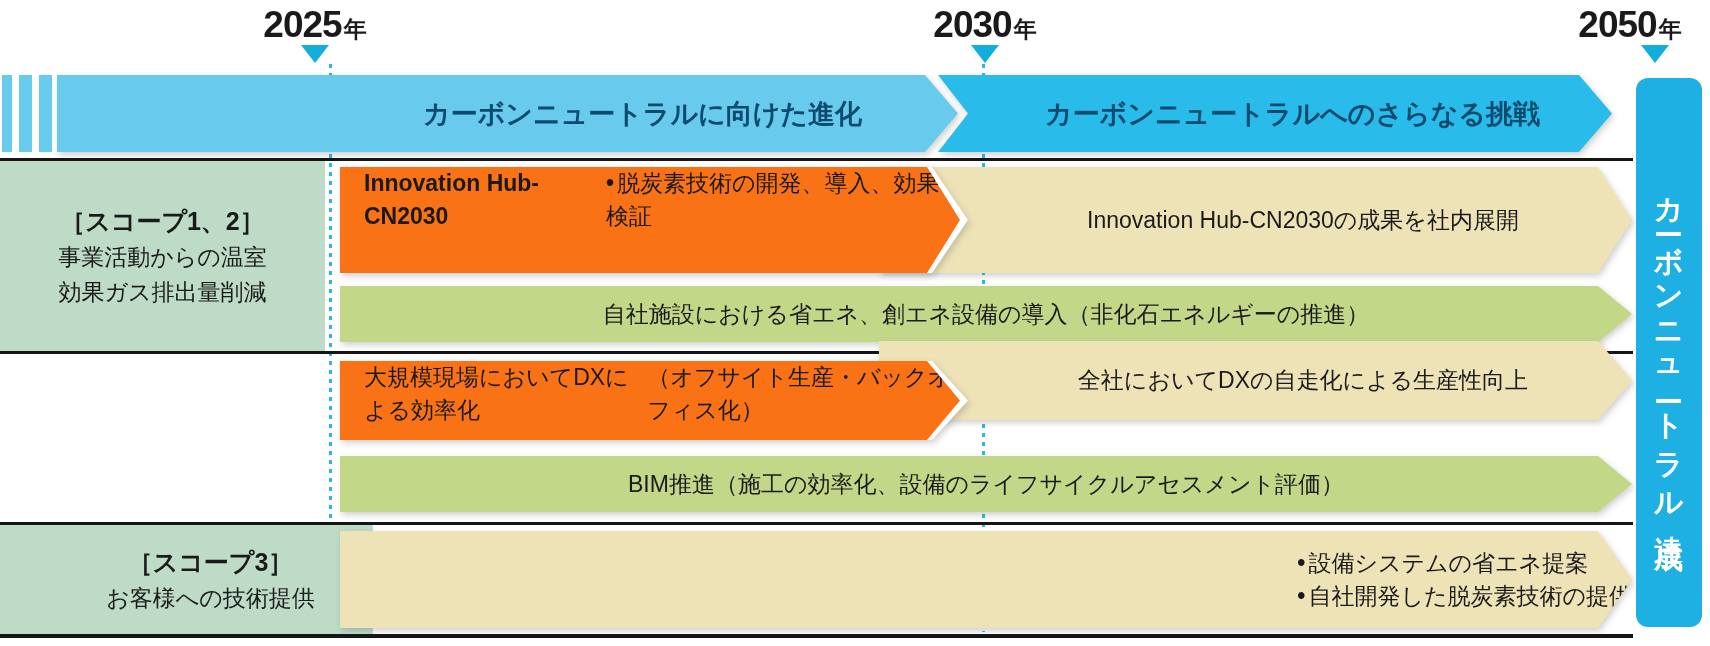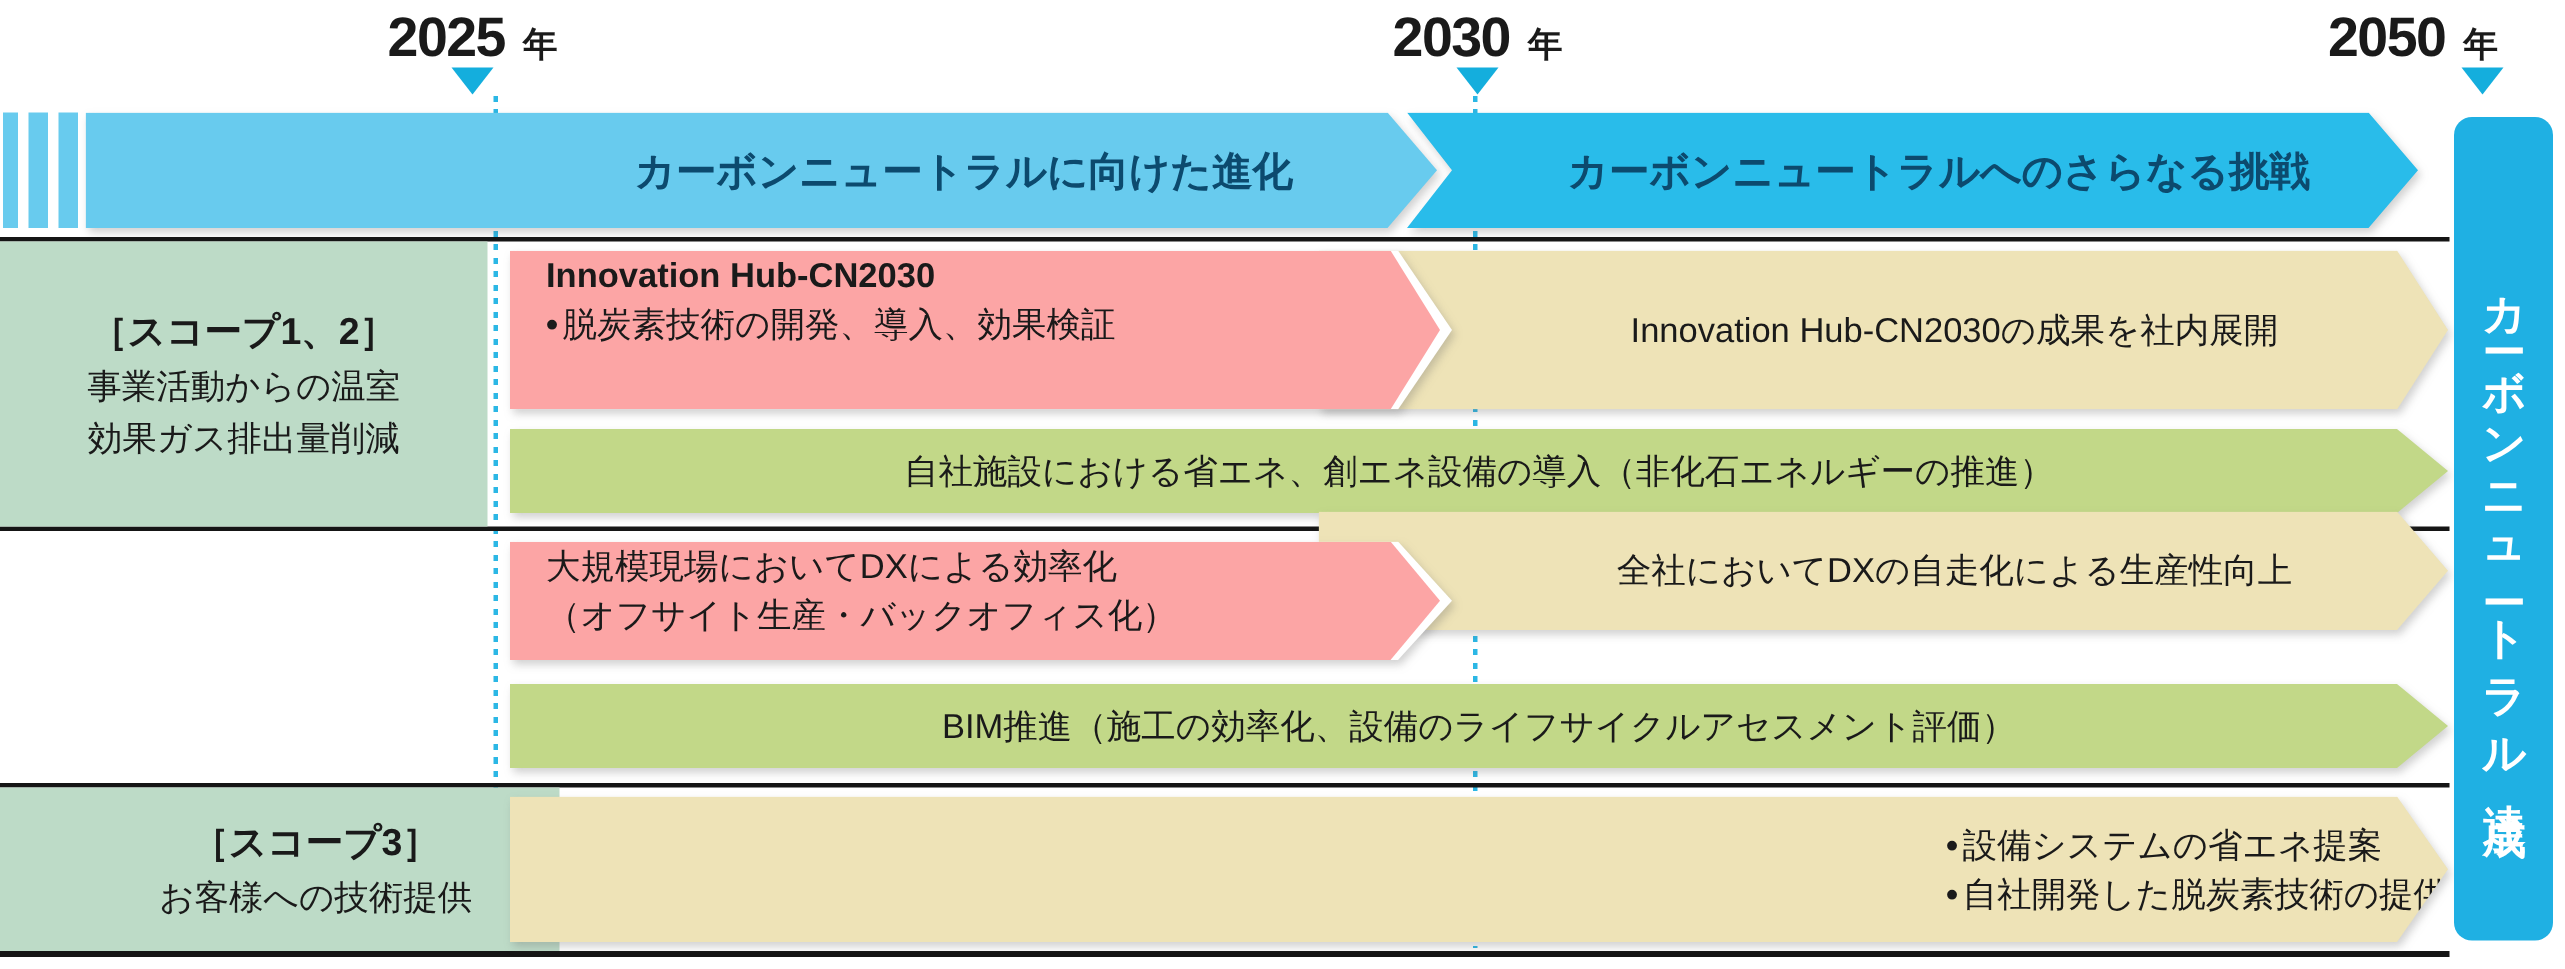--- a/index.html
+++ b/index.html
@@ -2,21 +2,21 @@
 <html><head>
 <meta charset="utf-8">
 <style>
   html,body{margin:0;padding:0;background:#ffffff;}
   .canvas{
     position:relative;width:1710px;height:646px;background:#ffffff;overflow:hidden;
     font-family:"Liberation Sans","DejaVu Sans",sans-serif;color:#1a1a1a;
   }
   .abs{position:absolute;}
   
-  .year-label{top:4px;display:flex;align-items:baseline;justify-content:center;gap:12px;}
+  .year-label{top:4px;display:flex;align-items:baseline;justify-content:center;gap:2px;}
   .year-num{font-size:37px;font-weight:800;letter-spacing:-1px;color:#1a1a1a;}
   .year-suffix{font-size:23px;font-weight:700;color:#1a1a1a;}
   .tri-down{width:0;height:0;border-left:14px solid transparent;border-right:14px solid transparent;
     border-top:18px solid #14aedd;top:45px;}
   .dotline{width:3px;top:64px;height:568px;
     background:repeating-linear-gradient(to bottom,#2bb7e5 0 4px,transparent 4px 9px);}
   
   .shadow{position:absolute;filter:drop-shadow(2px 3px 3px rgba(100,100,100,0.30));}
   .stripe{top:75px;height:77px;background:#68cbee;}
   .banner{width:100%;height:100%;display:flex;align-items:center;justify-content:center;
@@ -32,23 +32,23 @@
     align-items:center;justify-content:center;text-align:center;line-height:1.5;}
   .scope-title{font-size:25px;font-weight:700;}
   .scope-desc{font-size:23px;}
   
   .bar{width:100%;height:100%;display:flex;align-items:center;font-size:23px;line-height:1.42;}
   .tip{clip-path:polygon(0 0,calc(100% - 34px) 0,100% 50%,calc(100% - 34px) 100%,0 100%);}
   .beige{background:#eee3b7;}
   .green{background:#c2d888;justify-content:center;text-align:center;}
   .arr-white{position:absolute;inset:0;background:#ffffff;
     clip-path:polygon(0 0,calc(100% - 36px) 0,100% 50%,calc(100% - 36px) 100%,0 100%);}
-  .arr-orange{position:absolute;inset:0 8px 0 0;background:#fca5a5;
+  .arr-orange{position:absolute;inset:0 8px 0 0;background:#f97316;
     clip-path:polygon(0 0,calc(100% - 33px) 0,100% 50%,calc(100% - 33px) 100%,0 100%);
-    display:flex;flex-direction:column;justify-content:flex-start;padding-left:24px;box-sizing:border-box;
+    display:flex;flex-direction:row;justify-content:flex-start;padding-left:24px;box-sizing:border-box;
     font-size:23px;line-height:1.42;}
   .orange-title{font-weight:700;}
   .bullet::before{content:"•";font-weight:700;margin-right:3px;}
   .center-pad{justify-content:center;text-align:center;padding-left:95px;box-sizing:border-box;}
   .bullets-block{display:flex;flex-direction:column;align-items:flex-start;}
   
   .goal{left:1636px;top:78px;width:66px;height:549px;background:#1fb0e3;border-radius:12px;
     display:flex;align-items:center;justify-content:center;}
   .goal-text{writing-mode:vertical-rl;text-orientation:upright;color:#ffffff;font-weight:700;
     font-size:29px;letter-spacing:7px;}
@@ -66,21 +66,21 @@
       <span class="year-suffix">年</span>
   </div>
   <div class="abs tri-down" style="left:301px;"></div>
 
   <div class="abs year-label" style="left:905px;width:160px;">
     <span class="year-num">2030</span>
       <span class="year-suffix">年</span>
   </div>
   <div class="abs tri-down" style="left:971px;"></div>
 
-  <div class="abs year-label" style="left:1552px;width:156px;justify-content:flex-start;">
+  <div class="abs year-label" style="left:1552px;width:156px;justify-content:center;">
     <span class="year-num">2050</span>
       <span class="year-suffix">年</span>
   </div>
   <div class="abs tri-down" style="left:1641px;"></div>
 
   <div class="abs stripe" style="left:2px;width:10px;"></div>
   <div class="abs stripe" style="left:19px;width:13px;"></div>
   <div class="abs stripe" style="left:39px;width:13px;"></div>
 
   <div class="shadow" style="left:57px;top:75px;width:901px;height:77px;">

